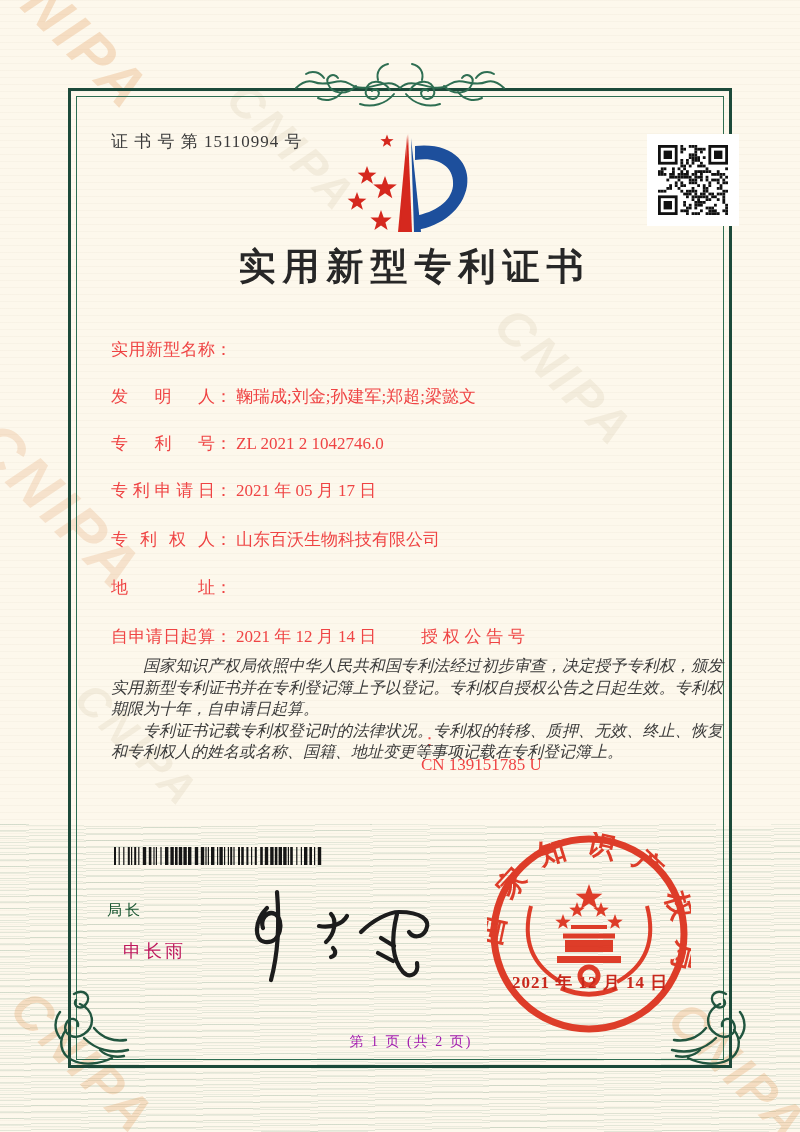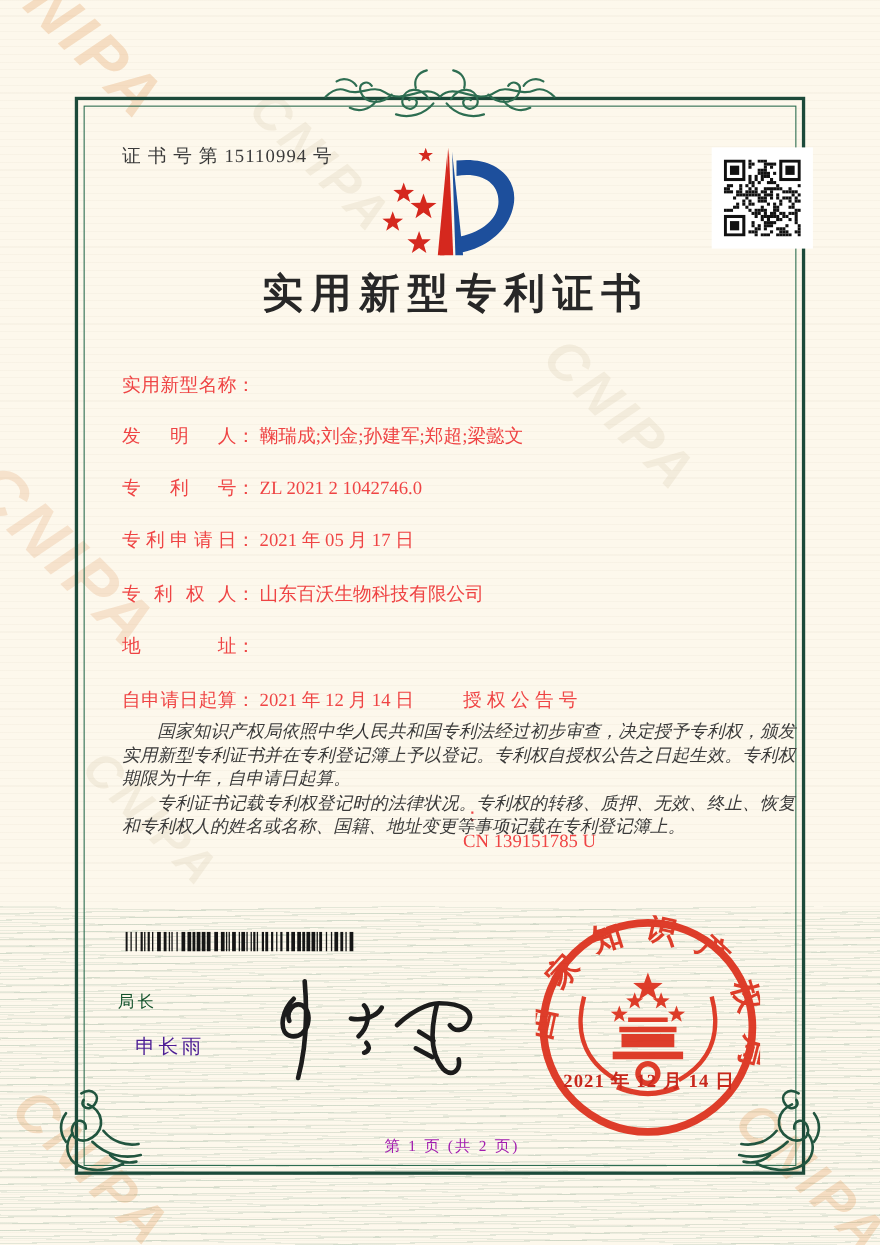--- a/index.html
+++ b/index.html
@@ -43,21 +43,21 @@
   .group2{position:absolute;left:310px;top:0;display:flex;width:296px;flex-direction:column;}
   
   .paras{left:100px;width:612px;top:655px;font-size:16px;line-height:21.5px;
          text-align:justify;color:#3a3a3a;font-style:italic;}
   .paras p{margin:0;text-indent:2em;}
   
   .barcode{left:103px;top:847px;}
   
   .sigtitle{left:96px;top:901px;font-size:15px;letter-spacing:3px;color:#14532d;
             font-family:"Liberation Sans","DejaVu Sans",sans-serif;}
-  .signame {left:112px;top:939px;font-size:18px;letter-spacing:3px;color:#4c1d95;
+  .signame {left:112px;top:939px;font-size:18px;letter-spacing:3px;color:#be185d;
             font-family:"Liberation Sans","DejaVu Sans",sans-serif;}
   .sigsvg{left:222px;top:886px;}
   
   .sealsvg{left:476px;top:832px;}
   .sealdate{left:501px;top:971px;font-size:17px;font-weight:bold;color:#c8281c;
             letter-spacing:1px;z-index:4;}
   
   .pagefoot{left:0;width:800px;top:1033px;text-align:center;font-size:14px;
             letter-spacing:2px;color:#a21caf;}
   .note{left:0;width:800px;top:1082px;text-align:center;font-size:15px;

